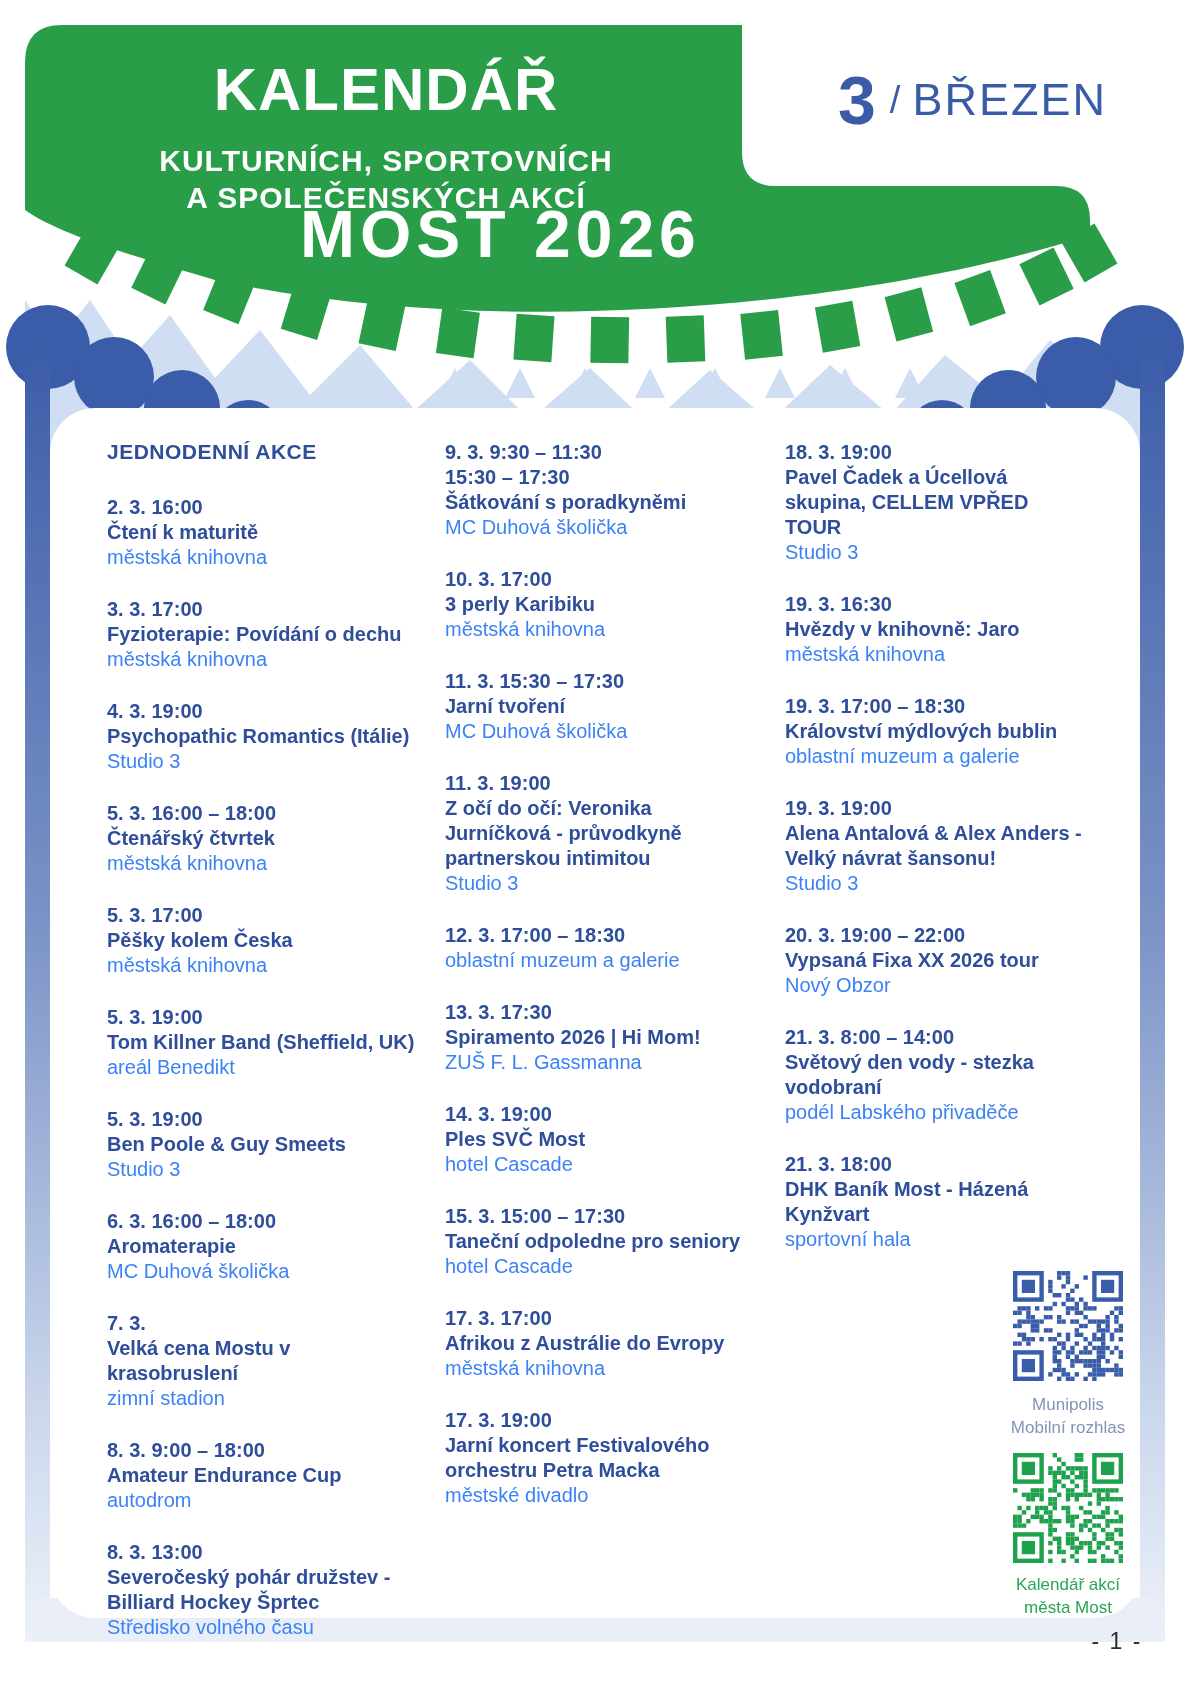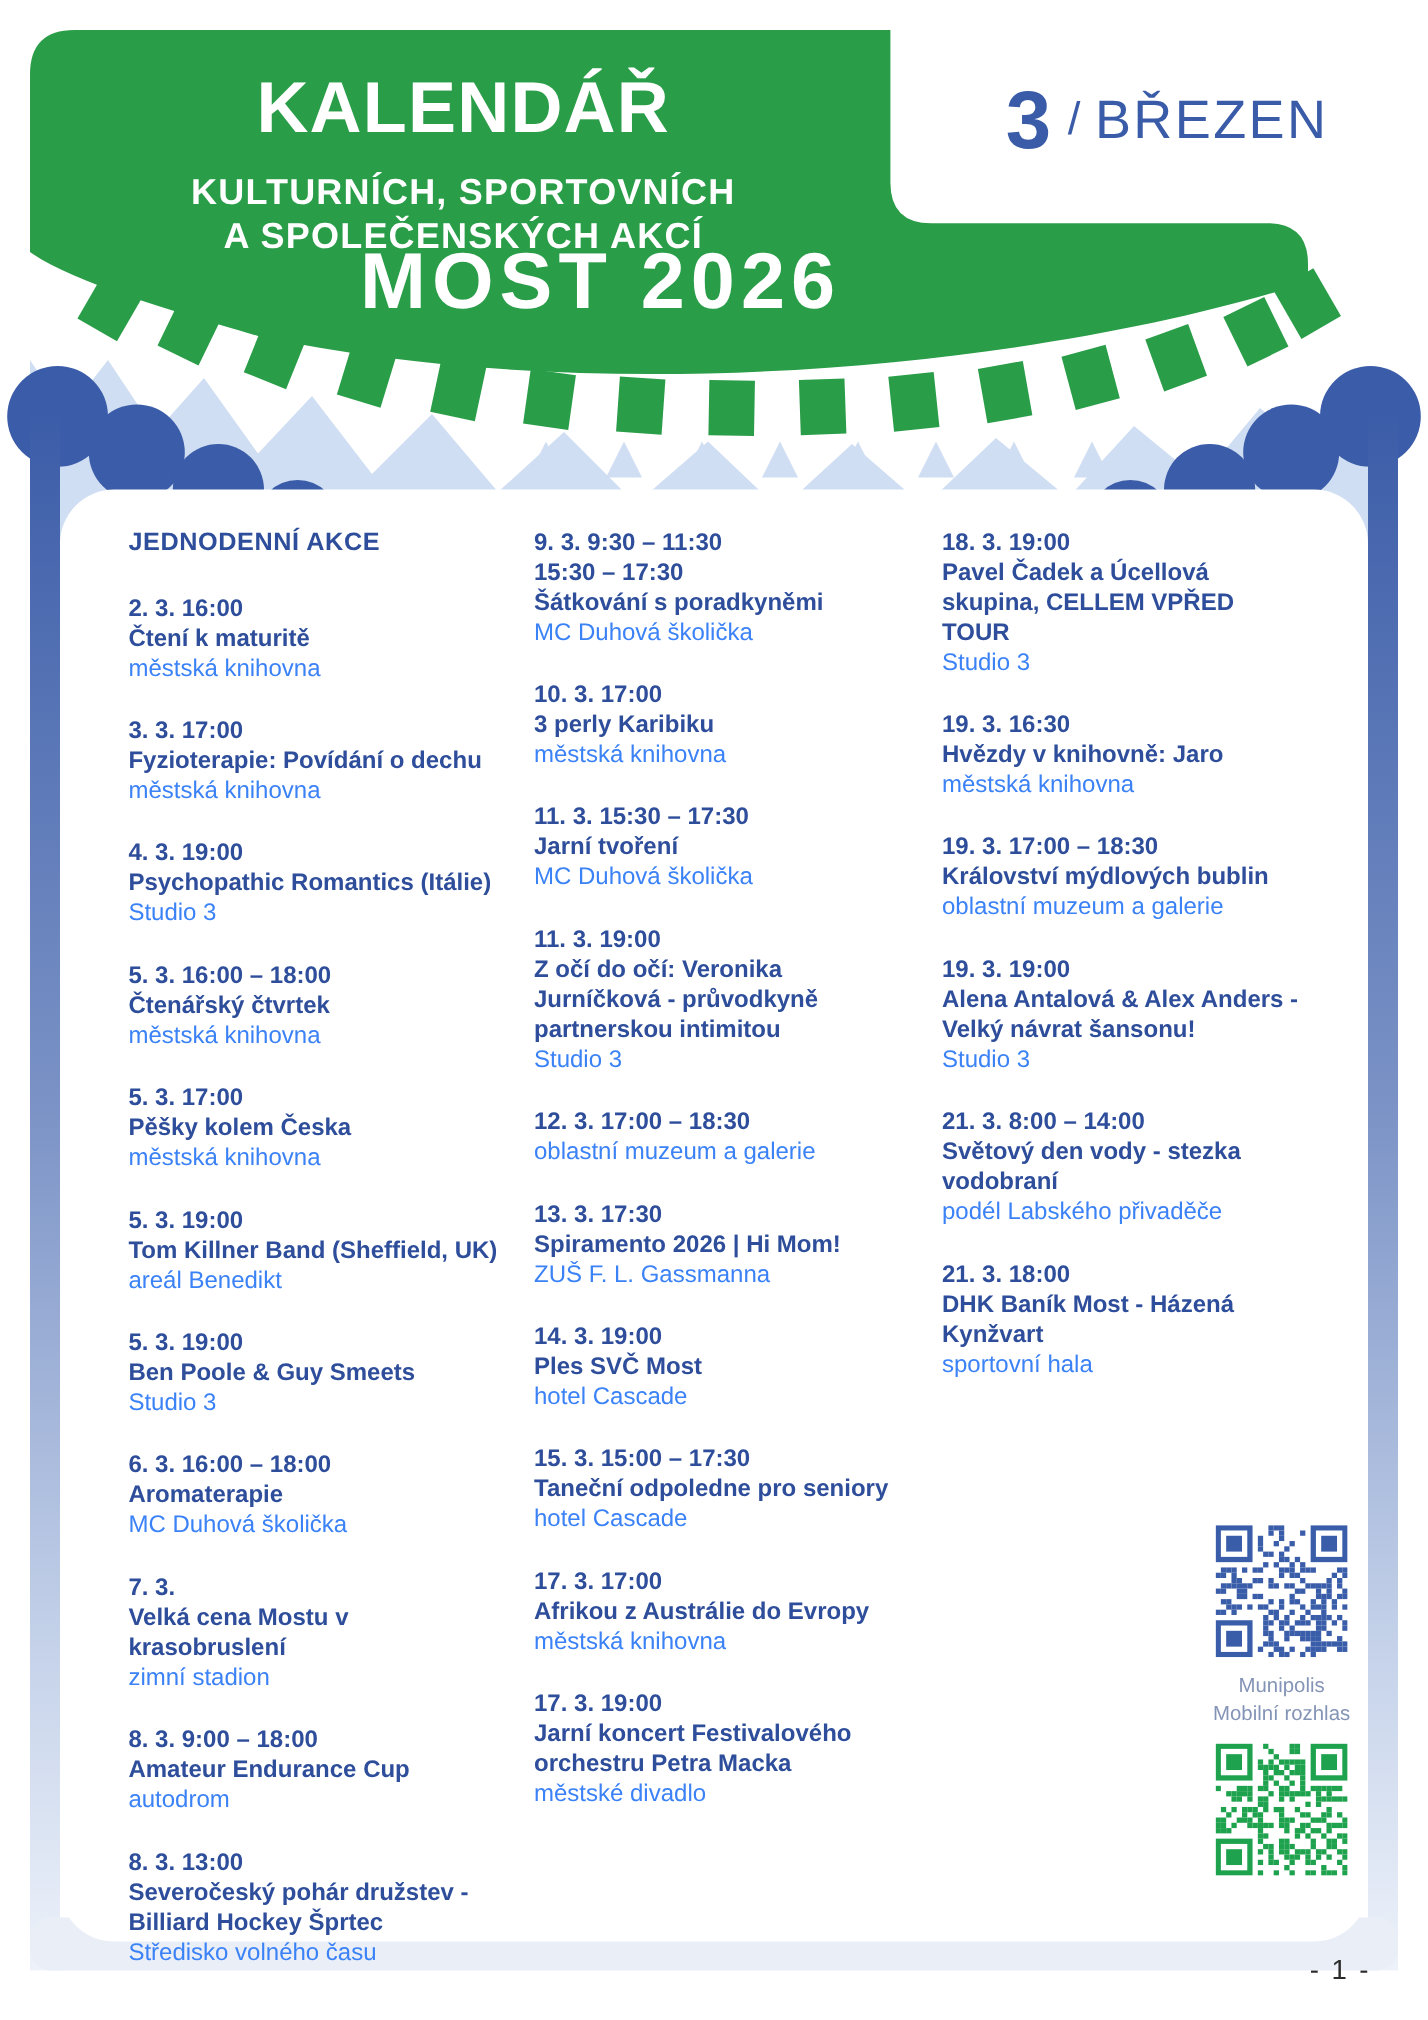--- a/index.html
+++ b/index.html
@@ -305,20 +305,25 @@
       </div>
       <div class="ev">
         <div class="ev-date">19. 3. 17:00 – 18:30</div>
         <div class="ev-title">Království mýdlových bublin</div>
         <div class="ev-venue">oblastní muzeum a galerie</div>
       </div>
       <div class="ev">
         <div class="ev-date">19. 3. 19:00</div>
         <div class="ev-title">Alena Antalová &amp; Alex Anders - Velký návrat šansonu!</div>
         <div class="ev-venue">Studio 3</div>
+      </div>
+      <div class="ev">
+        <div class="ev-date">20. 3. 19:00 – 22:00</div>
+        <div class="ev-title">Vypsaná Fixa XX 2026 tour</div>
+        <div class="ev-venue">Nový Obzor</div>
       </div>
       <div class="ev">
         <div class="ev-date">21. 3. 8:00 – 14:00</div>
         <div class="ev-title">Světový den vody - stezka vodobraní</div>
         <div class="ev-venue">podél Labského přivaděče</div>
       </div>
       <div class="ev">
         <div class="ev-date">21. 3. 18:00</div>
         <div class="ev-title">DHK Baník Most - Házená Kynžvart</div>
         <div class="ev-venue">sportovní hala</div>
@@ -730,15 +735,17 @@
         <rect x="0" y="0" width="30.800000000000004" height="30.800000000000004" fill="#1ea24d"></rect>
         <rect x="4.4" y="4.4" width="22" height="22" fill="#fff"></rect>
         <rect x="8.8" y="8.8" width="13.200000000000001" height="13.200000000000001" fill="#1ea24d"></rect>
         <rect x="79.2" y="0" width="30.800000000000004" height="30.800000000000004" fill="#1ea24d"></rect>
         <rect x="83.60000000000001" y="4.4" width="22" height="22" fill="#fff"></rect>
         <rect x="88" y="8.8" width="13.200000000000001" height="13.200000000000001" fill="#1ea24d"></rect>
         <rect x="0" y="79.2" width="30.800000000000004" height="30.800000000000004" fill="#1ea24d"></rect>
         <rect x="4.4" y="83.60000000000001" width="22" height="22" fill="#fff"></rect>
         <rect x="8.8" y="88" width="13.200000000000001" height="13.200000000000001" fill="#1ea24d"></rect>
       </svg></div>
+  <div class="qr-cap qr-cap-2" style="color: rgb(42, 164, 87);">Kalendář akcí
+města Most</div>
 </div>
 
 <div class="page-num">- 1 -</div>
 
 </body></html>

